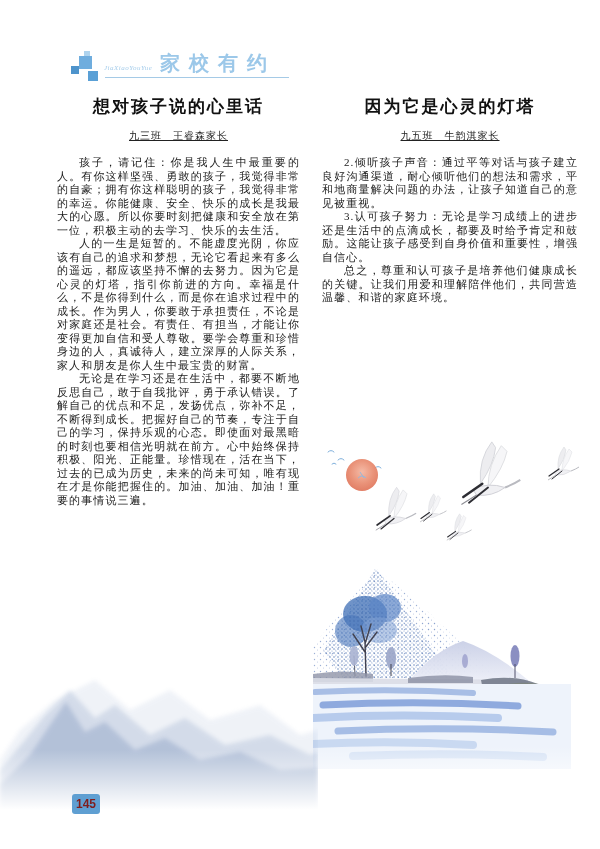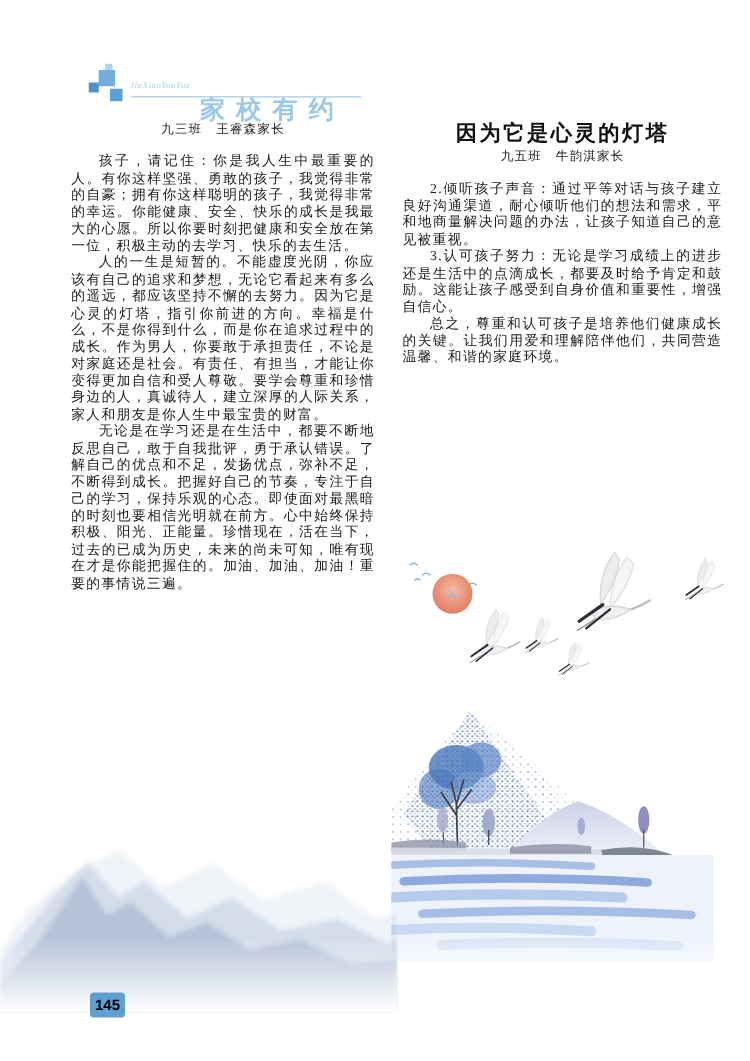--- a/index.html
+++ b/index.html
@@ -4,43 +4,43 @@
 <style>
   html,body{margin:0;padding:0;background:#ffffff;}
   .page{position:relative;width:600px;height:849px;background:#fff;overflow:hidden;
         font-family:"Liberation Serif","DejaVu Serif",serif;}
 
   
   .logo-sq{position:absolute;}
   .brand-en{position:absolute;left:104px;top:64px;font-size:7px;font-style:italic;
             color:#a6cdeb;letter-spacing:.5px;}
   .brand-cn{position:absolute;left:160px;top:50px;font-size:20px;font-weight:bold;
-            color:#9cc8e9;letter-spacing:9px;font-family:"Liberation Sans","DejaVu Sans",sans-serif;margin-top:24px;}
+            color:#9cc8e9;letter-spacing:9px;font-family:"Liberation Sans","DejaVu Sans",sans-serif;}
   .brand-line{position:absolute;left:105px;top:77px;width:184px;height:1px;background:#a5cae6;}
 
   
   .col{position:absolute;top:96px;}
   .col-left{left:57px;width:243px;}
   .col-right{left:322px;width:256px;}
   .art-title{text-align:center;font-size:17px;font-weight:bold;color:#111;
              letter-spacing:2px;line-height:22px;}
-  .art-byline{text-align:center;font-size:10px;color:#222;letter-spacing:1px;}
+  .art-byline{text-align:center;font-size:10px;color:#222;margin-top:11px;letter-spacing:1px;text-decoration:underline;}
   .art-body{margin-top:13px;font-size:11px;line-height:13.5px;color:#1a1a1a;
             text-align:justify;letter-spacing:1.1px;}
   .art-body p{margin:0;text-indent:2em;}
 
   
   .deco{position:absolute;pointer-events:none;}
   .deco-cranes{left:320px;top:438px;width:262px;height:125px;}
   .deco-landscape{left:313px;top:556px;width:272px;height:238px;}
   .deco-watermark{left:0px;top:640px;width:318px;height:170px;}
 
   
   .page-badge{position:absolute;left:72px;top:794px;width:28px;height:20px;
-              background:#5f9fd2;border-radius:3px;color:#000000;font-size:12px;
+              background:#5f9fd2;border-radius:3px;color:#7f1d1d;font-size:12px;
               font-weight:bold;text-align:center;line-height:20px;
               font-family:"Liberation Sans","DejaVu Sans",sans-serif;}
 </style>
 </head>
 <body>
 
 <div class="page">
 
   <div>
     <span>
@@ -48,20 +48,21 @@
       <span class="logo-sq" style="left:79px;top:56px;width:13px;height:13px;background:#6fadde;"></span>
       <span class="logo-sq" style="left:71px;top:66px;width:8px;height:8px;background:#4e94cc;"></span>
       <span class="logo-sq" style="left:88px;top:71px;width:10px;height:10px;background:#5aa0d6;"></span>
     </span>
     <span class="brand-en">JiaXiaoYouYue</span>
     <span class="brand-cn">家校有约</span>
     <span class="brand-line"></span>
   </div>
 
   <div class="col col-left">
+    <div class="art-title">想对孩子说的心里话</div>
     <div class="art-byline">九三班　王睿森家长</div>
     <div class="art-body">
       <p>孩子，请记住：你是我人生中最重要的人。有你这样坚强、勇敢的孩子，我觉得非常的自豪；拥有你这样聪明的孩子，我觉得非常的幸运。你能健康、安全、快乐的成长是我最大的心愿。所以你要时刻把健康和安全放在第一位，积极主动的去学习、快乐的去生活。</p>
       <p>人的一生是短暂的。不能虚度光阴，你应该有自己的追求和梦想，无论它看起来有多么的遥远，都应该坚持不懈的去努力。因为它是心灵的灯塔，指引你前进的方向。幸福是什么，不是你得到什么，而是你在追求过程中的成长。作为男人，你要敢于承担责任，不论是对家庭还是社会。有责任、有担当，才能让你变得更加自信和受人尊敬。要学会尊重和珍惜身边的人，真诚待人，建立深厚的人际关系，家人和朋友是你人生中最宝贵的财富。</p>
       <p>无论是在学习还是在生活中，都要不断地反思自己，敢于自我批评，勇于承认错误。了解自己的优点和不足，发扬优点，弥补不足，不断得到成长。把握好自己的节奏，专注于自己的学习，保持乐观的心态。即使面对最黑暗的时刻也要相信光明就在前方。心中始终保持积极、阳光、正能量。珍惜现在，活在当下，过去的已成为历史，未来的尚未可知，唯有现在才是你能把握住的。加油、加油、加油！重要的事情说三遍。</p>
     </div>
   </div>
 
   <div class="col col-right">
     <div class="art-title">因为它是心灵的灯塔</div>

